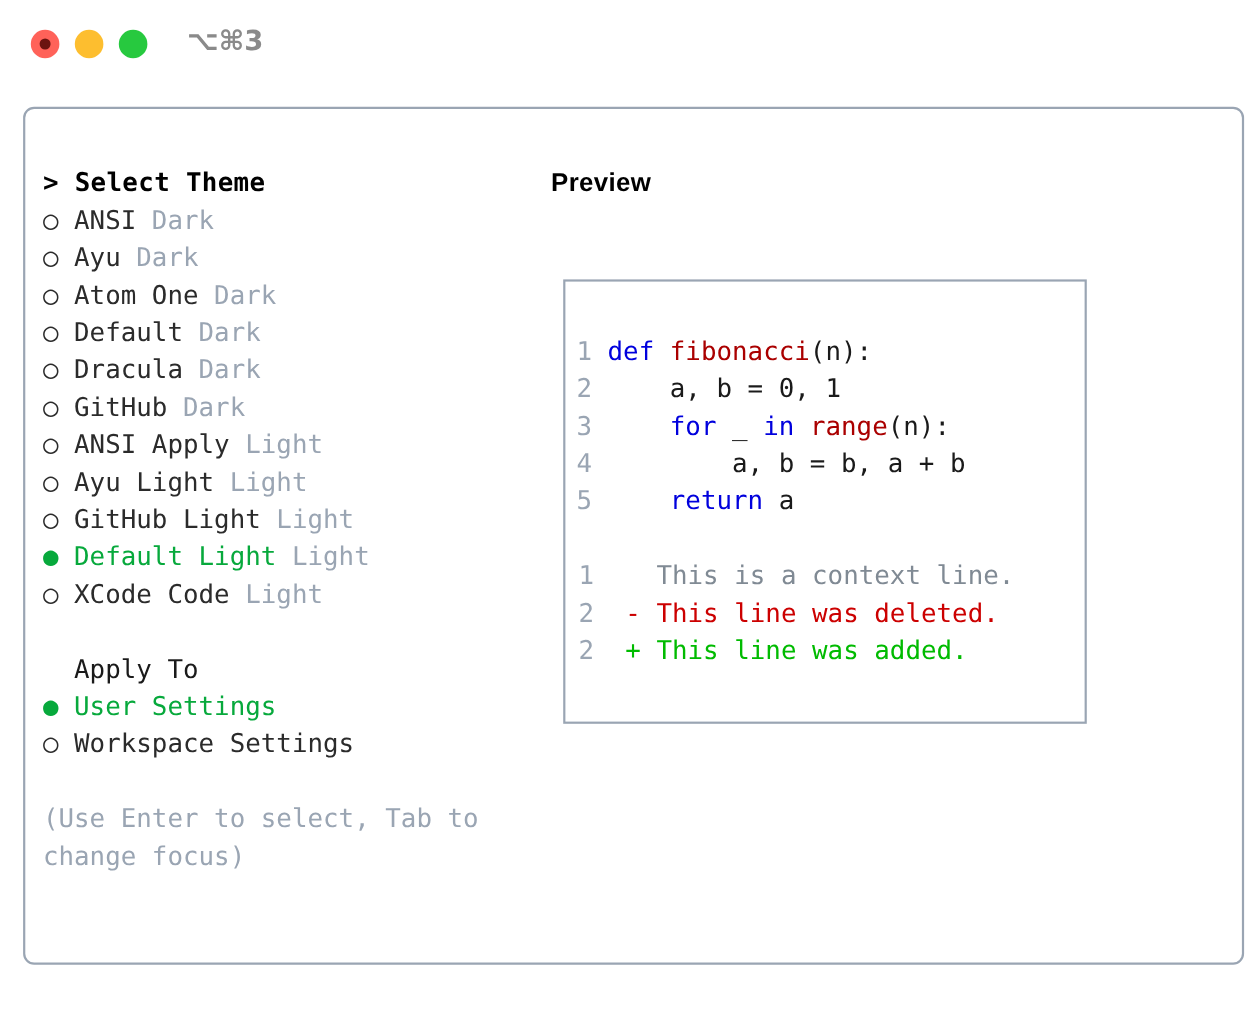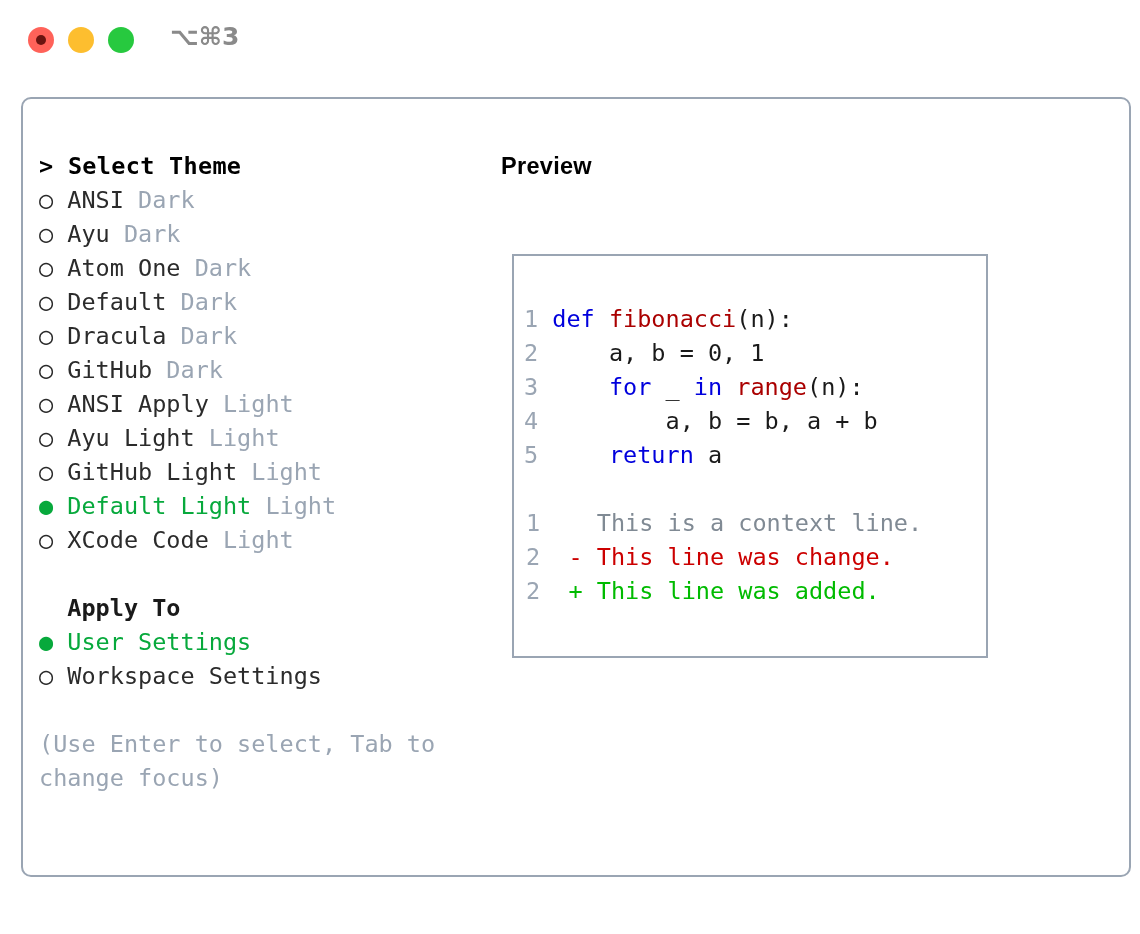--- a/index.html
+++ b/index.html
@@ -101,21 +101,20 @@
   .theme-name { color: #2b2b2b; }
   .theme-cat  { color: #9aa5b3; }
 
   .row-selected .marker,
   .row-selected .theme-name { color: #07a93c; }
 
   .spacer-line { height: 34px; }
 
   #apply-to-header {
     color: #1a1a1a;
-    font-weight: bold;
   }
 
   .apply-row { display: block; }
   .apply-label { color: #2b2b2b; }
   .apply-selected .marker,
   .apply-selected .apply-label { color: #07a93c; }
 
   #hint {
     color: #9aa5b3;
     white-space: pre-line;
@@ -237,20 +236,20 @@
       <div id="preview-box">
         <div id="code-area">
             <div class="code-line"><span class="ln">1</span> <span class="kw">def </span><span class="fn">fibonacci</span><span class="plain">(n):</span></div>
             <div class="code-line"><span class="ln">2</span> <span class="plain">    a, b = 0, 1</span></div>
             <div class="code-line"><span class="ln">3</span> <span class="plain">    </span><span class="kw">for</span><span class="plain"> _ </span><span class="kw">in </span><span class="fn">range</span><span class="plain">(n):</span></div>
             <div class="code-line"><span class="ln">4</span> <span class="plain">        a, b = b, a + b</span></div>
             <div class="code-line"><span class="ln">5</span> <span class="plain">    </span><span class="kw">return</span><span class="plain"> a</span></div>
           </div>
         <div id="diff-area">
             <div class="code-line"><span class="ln">1</span>  <span class="diff-ctx"> </span> <span class="diff-ctx">This is a context line.</span></div>
-            <div class="code-line"><span class="ln">2</span>  <span class="diff-del">-</span> <span class="diff-del">This line was change.</span></div>
+            <div class="code-line"><span class="ln">2</span>  <span class="diff-del">-</span> <span class="diff-del">This line was deleted.</span></div>
             <div class="code-line"><span class="ln">2</span>  <span class="diff-add">+</span> <span class="diff-add">This line was added.</span></div>
           </div>
       </div>
     </div>
 
   </div>
 </div>
 
 </body></html>

